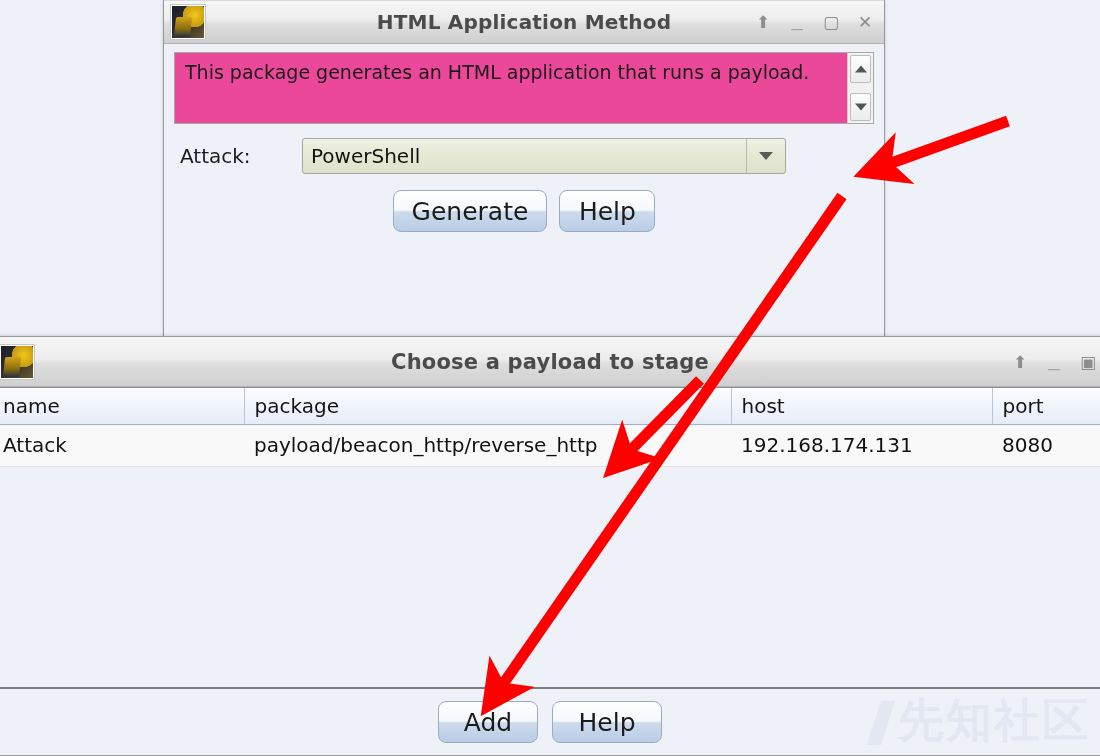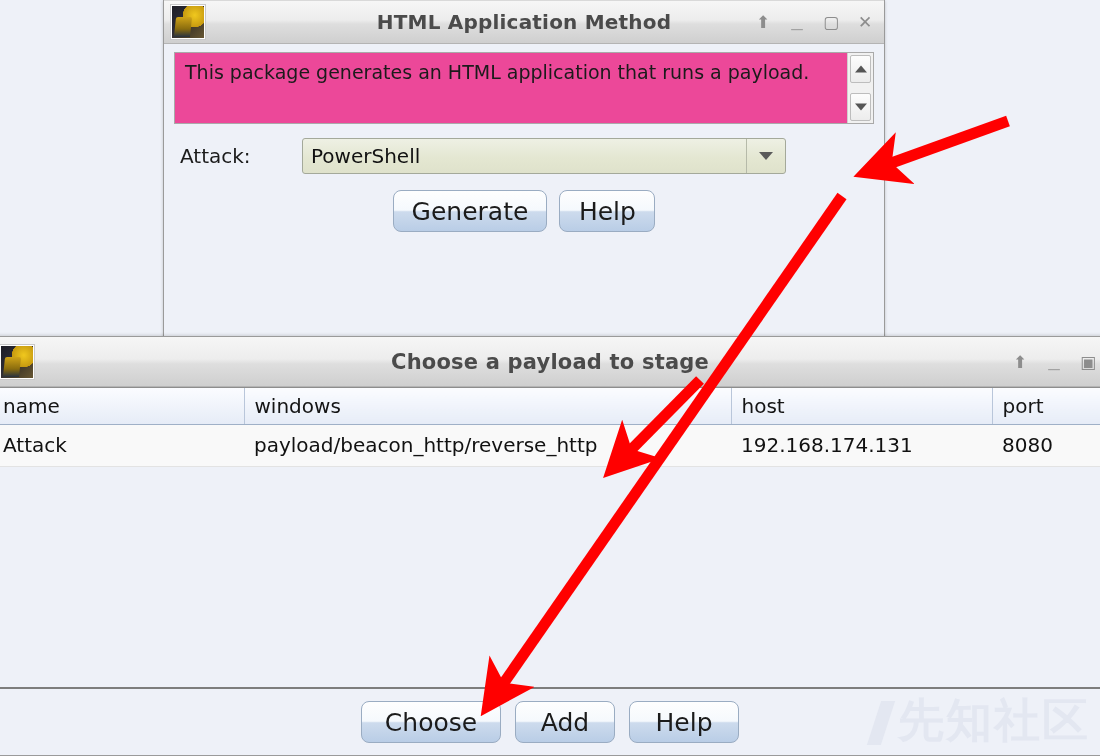--- a/index.html
+++ b/index.html
@@ -378,39 +378,38 @@
     <table class="grid">
       <colgroup>
         <col style="width:251px">
         <col style="width:487px">
         <col style="width:261px">
         <col style="width:117px">
       </colgroup>
       <thead>
         <tr>
           <th>name</th>
-          <th>windows</th>
+          <th>package</th>
           <th>host</th>
           <th>port</th>
         </tr>
       </thead>
       <tbody>
         <tr class="row">
           <td>Attack</td>
           <td>payload/beacon_http/reverse_http</td>
           <td>192.168.174.131</td>
           <td>8080</td>
         </tr>
       </tbody>
     </table>
     <div class="table-filler" style="height:178px;"></div>
   </div>
 
   <div class="footer-bar">
-    <div class="btn" style="min-width:140px;">Choose</div>
     <div class="btn" style="min-width:100px;text-align:right;">Add</div>
     <div class="btn" style="min-width:110px;">Help</div>
   </div>
 
 </div>
 
 <div class="watermark">
   <span class="slash"></span><span>先知社区</span>
 </div>
 

